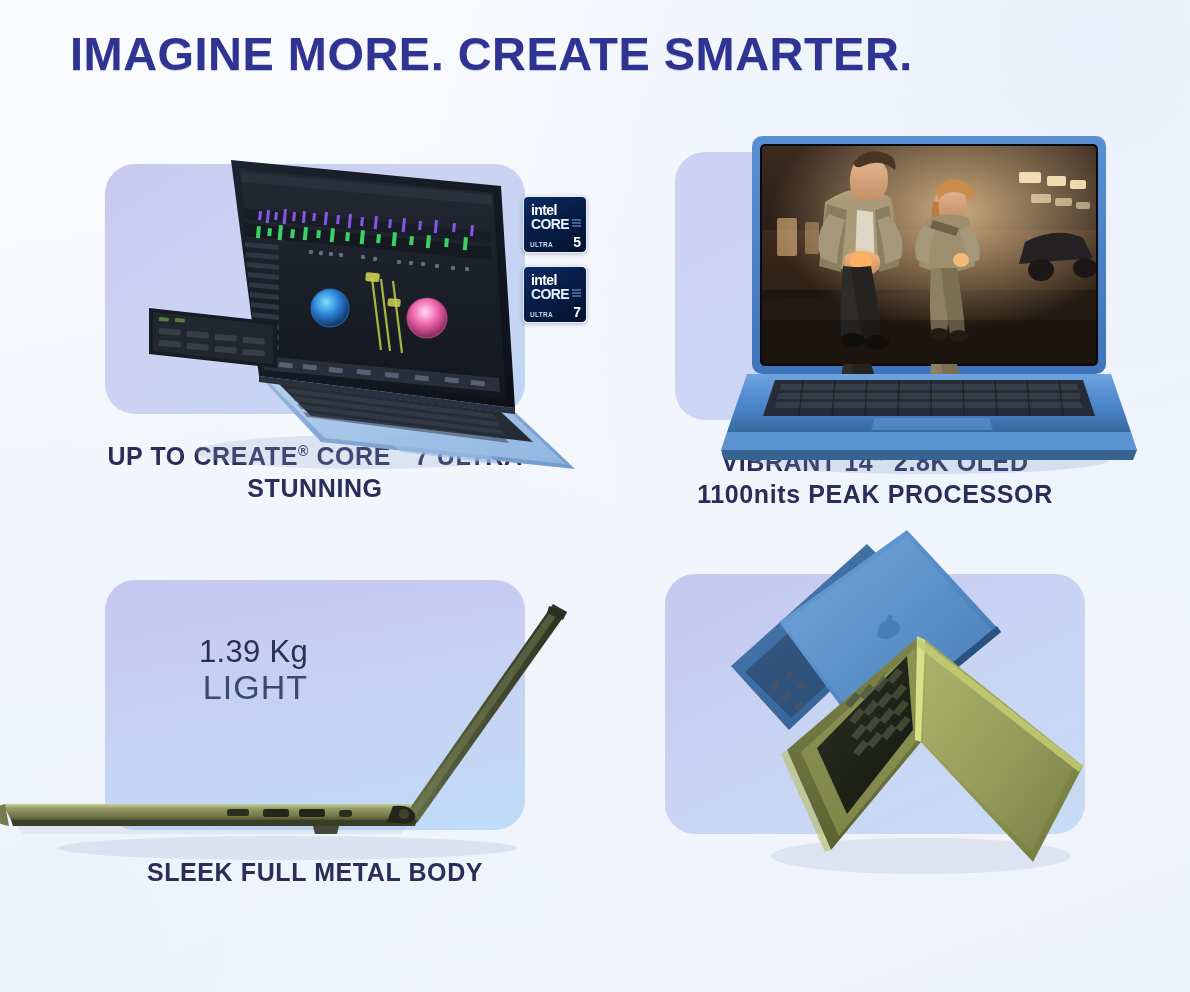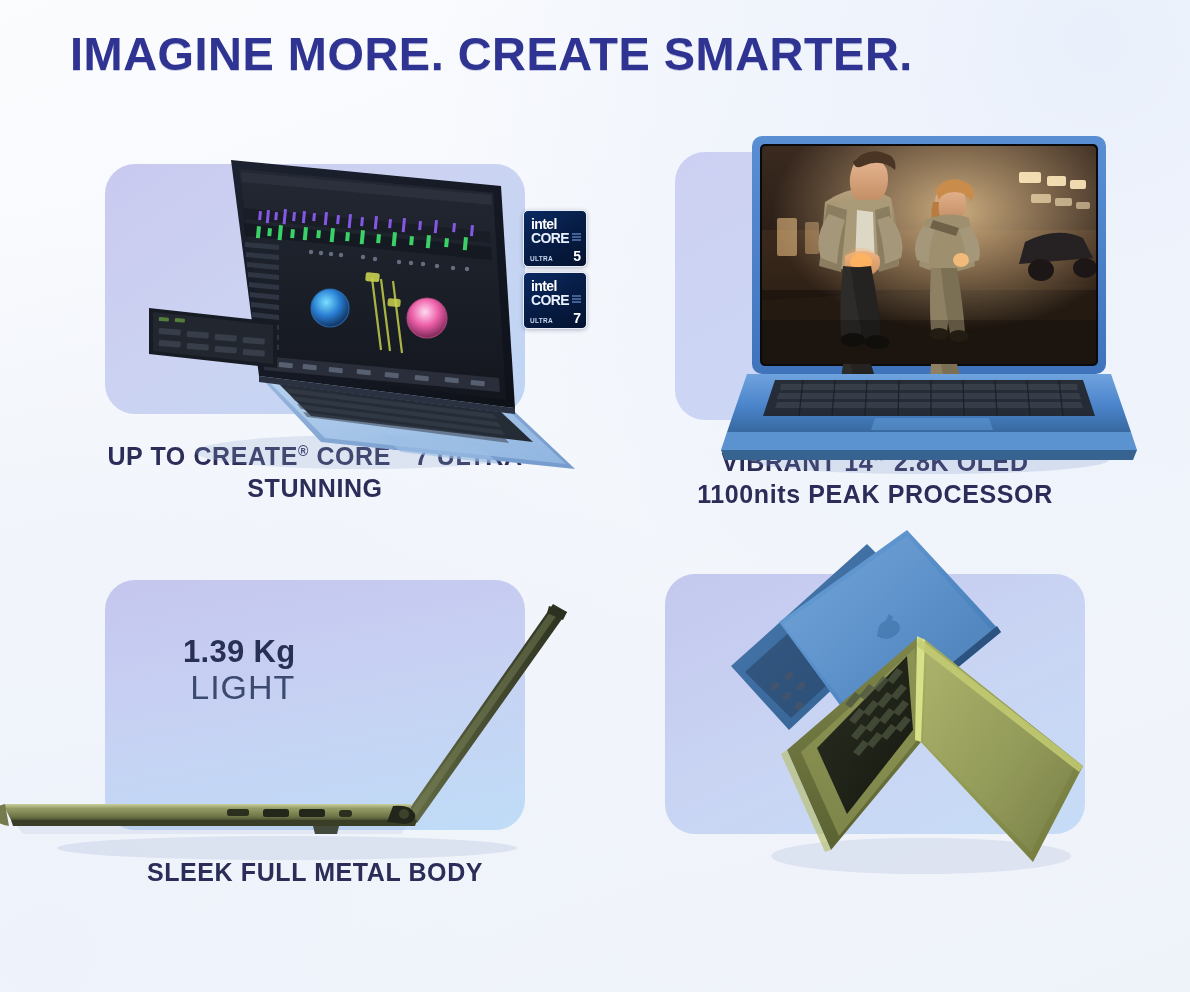--- a/index.html
+++ b/index.html
@@ -102,24 +102,24 @@
     font-size: 0.62em;
     vertical-align: super;
     font-weight: 700;
   }
   .cap-row2 { margin-top: 27px; }
 
   
   .intel-badges {
     position: absolute;
     right: -62px;
-    top: 46px;
+    top: 32px;
     display: flex;
     flex-direction: column;
-    gap: 5px;
+    gap: 13px;
     z-index: 6;
   }
   .intel-badge {
     width: 64px; height: 57px;
     border-radius: 5px;
     background: linear-gradient(150deg, #0b2a63 0%, #071d46 48%, #04122e 100%);
     border: 1.5px solid #e9edf8;
     position: relative;
     padding: 6px 0 0 0;
     box-shadow: 0 1px 4px rgba(20,30,70,0.30);
@@ -154,21 +154,21 @@
   }
 
   
   .weight-block {
     position: absolute;
     left: 78px; top: 54px;
     text-align: left;
     z-index: 5;
   }
   .weight-kg {
-    font-size: 31px; font-weight: 700; color: #283056; letter-spacing: 0.3px;
+    font-size: 31px; font-weight: 400; color: #283056; letter-spacing: 0.3px; margin-left: 16px;
   }
   .weight-light {
     font-size: 34px; font-weight: 300; color: #3c4a72; letter-spacing: 1px;
     margin-top: -2px;
     text-align: right;
   }
 
   
   
   

